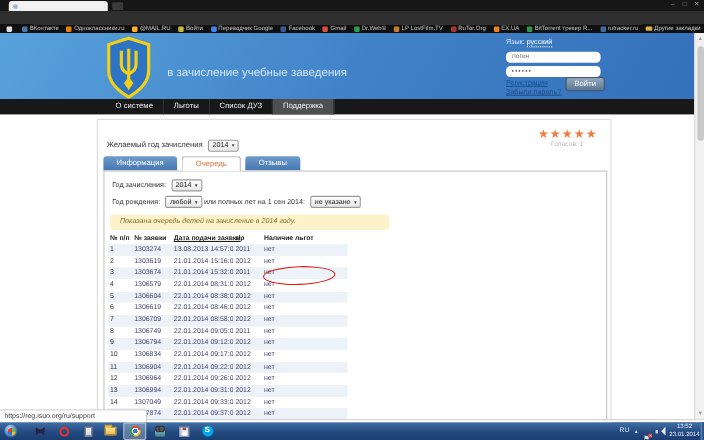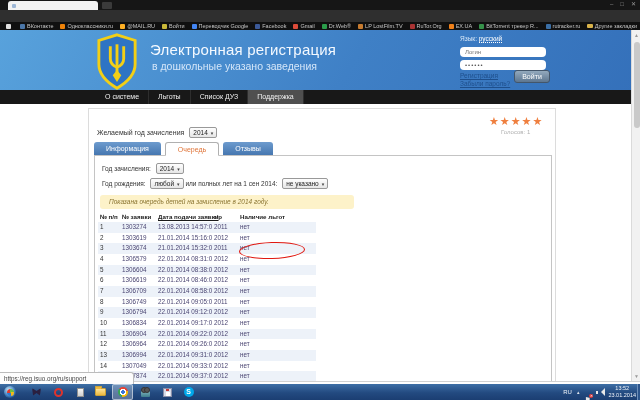--- a/index.html
+++ b/index.html
@@ -268,22 +268,21 @@
     <div class="site-header">
       <svg class="logo" viewBox="0 0 44 58">
         <path d="M22 1 L41 7 V32 Q41 46 22 57 Q3 46 3 32 V7 Z" fill="#2e74c4" stroke="#f3cf16" stroke-width="3"></path>
         <g stroke="#f3cf16" stroke-width="3" fill="none">
           <path d="M15 13 v13 q0 6 7 9"></path>
           <path d="M29 13 v13 q0 6 -7 9"></path>
           <path d="M22 11 v29"></path>
         </g>
         <path d="M22 38 l4.5 5.5 -4.5 7 -4.5 -7 z" fill="#f3cf16"></path>
       </svg>
-      <div class="site-title">Электронная регистрация</div>
-      <div class="site-subtitle">в дошкольные указано заведения</div>
+      <div class="site-subtitle">в зачисление учебные заведения</div>
       <div class="lang-row">
         <span>Язык:</span>
         <span class="lang-link">русский</span>
       </div>
       <input class="login-input" placeholder="Логин" style="">
       <input class="pwd-input" type="password" value="••••••" style="">
       <a class="hdr-link reg-link">Регистрация</a>
       <a class="hdr-link forgot-link">Забыли пароль?</a>
       <div class="login-btn">Войти</div>
     </div>

